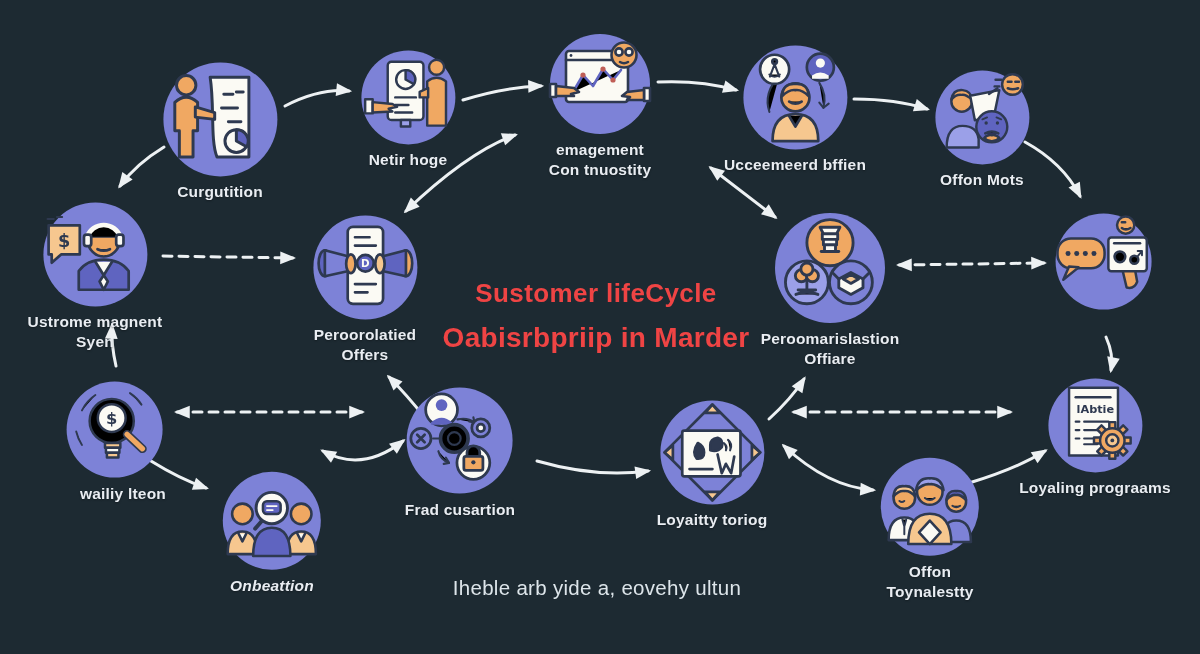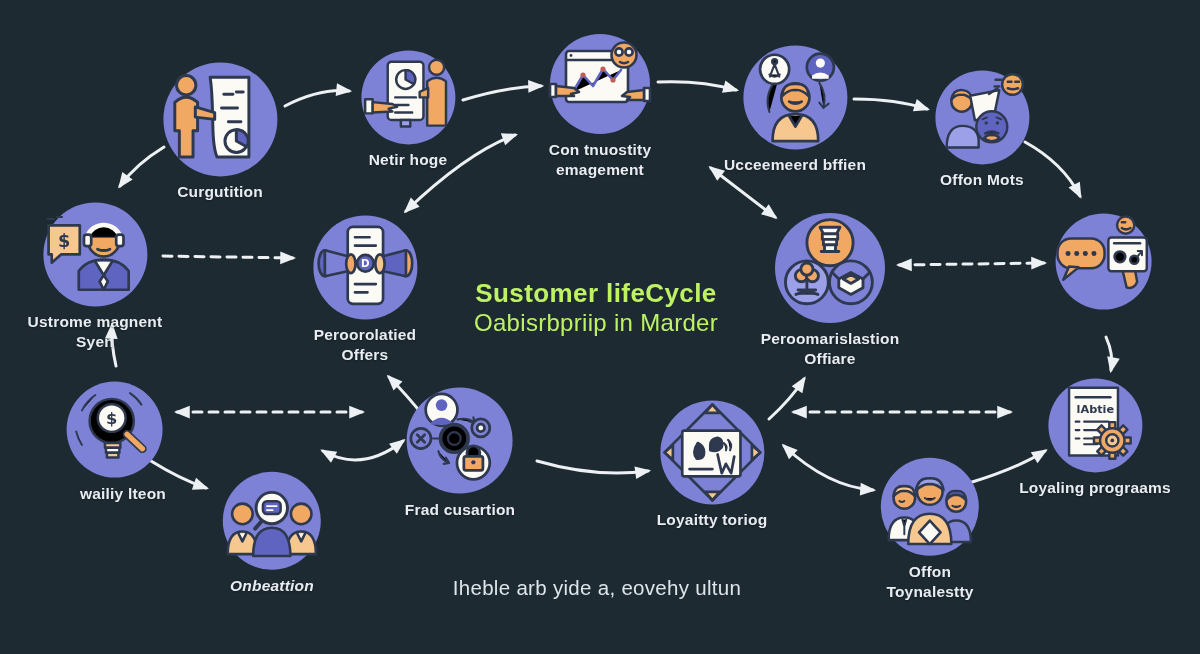--- a/index.html
+++ b/index.html
@@ -9,23 +9,23 @@
     font-family:"Liberation Sans",sans-serif;
   }
   #arrows{position:absolute;left:0;top:0;width:1200px;height:654px;}
   .node{position:absolute;}
   .node svg{width:100%;height:100%;display:block;overflow:visible;}
   .node-label{
     position:absolute;width:230px;text-align:center;
     font-size:15.5px;font-weight:600;color:#e9edf2;line-height:1.32;letter-spacing:.2px;
     text-shadow:0 1px 2px rgba(0,0,0,.35);
   }
-  .center-title{position:absolute;left:396px;top:278px;width:400px;text-align:center;color:#bef264;}
+  .center-title{position:absolute;left:396px;top:278px;width:400px;text-align:center;color:#ef4444;}
   .center-title .t1{font-size:26px;font-weight:700;letter-spacing:.4px;}
-  .center-title .t2{font-size:24px;font-weight:400;margin-top:0;letter-spacing:.3px;}
+  .center-title .t2{font-size:28px;font-weight:700;margin-top:13px;letter-spacing:.3px;}
   .bottom-title{position:absolute;left:357px;top:560px;width:480px;text-align:center;color:#f3f7f9;}
   .bottom-title .b1{font-size:26px;font-weight:700;letter-spacing:.4px;}
   .bottom-title .b2{font-size:20.5px;font-weight:400;margin-top:16px;color:#dde5ea;letter-spacing:.3px;}
 </style>
 </head>
 <body>
 
 <div id="stage" style="background: rgb(29, 42, 50);">
 
   <svg id="arrows" viewBox="0 0 1200 654" xmlns="http://www.w3.org/2000/svg">
@@ -125,22 +125,22 @@
 <path d="M70 28 Q74 30.5 78 28"></path>
 <rect x="0" y="50" width="6" height="13" fill="#fbfaf4"></rect>
 <path d="M6 52 L24 54 L29 58 L21 60 L24 62 L6 62 Z" fill="#f0a862"></path>
 <rect x="94" y="54" width="6" height="13" fill="#fbfaf4"></rect>
 <path d="M94 56 L77 58 L72 62 L80 63 L77 66 L94 66 Z" fill="#f0a862"></path>
             </g>
           </g>
         </svg>
       </div>
       <div class="node-label" style="left: 485px; top: 140px;">
+        <div>emagement</div>
         <div>Con tnuostity</div>
-        <div>emagement</div>
       </div>
       <div class="node" style="left: 732.6px; top: 34.6px; height: 124.8px; width: 124.8px;">
         <svg viewBox="0 0 120 120" xmlns="http://www.w3.org/2000/svg">
     <circle cx="60" cy="60" r="50" fill="#7d82d7"></circle>
     <g transform="translate(10,10)">
             <g stroke="#2e3950" stroke-width="2.6" stroke-linejoin="round" stroke-linecap="round">
 <path d="M25 64 A30 30 0 0 1 34 31" stroke-width="2"></path>
 <path d="M73 36 A30 30 0 0 1 77 60" stroke-width="2"></path>
 <path d="M77 60 l-4 -5 M77 60 l5 -4" stroke-width="2"></path>
 <circle cx="30" cy="23" r="14" fill="#fbfaf4"></circle>

